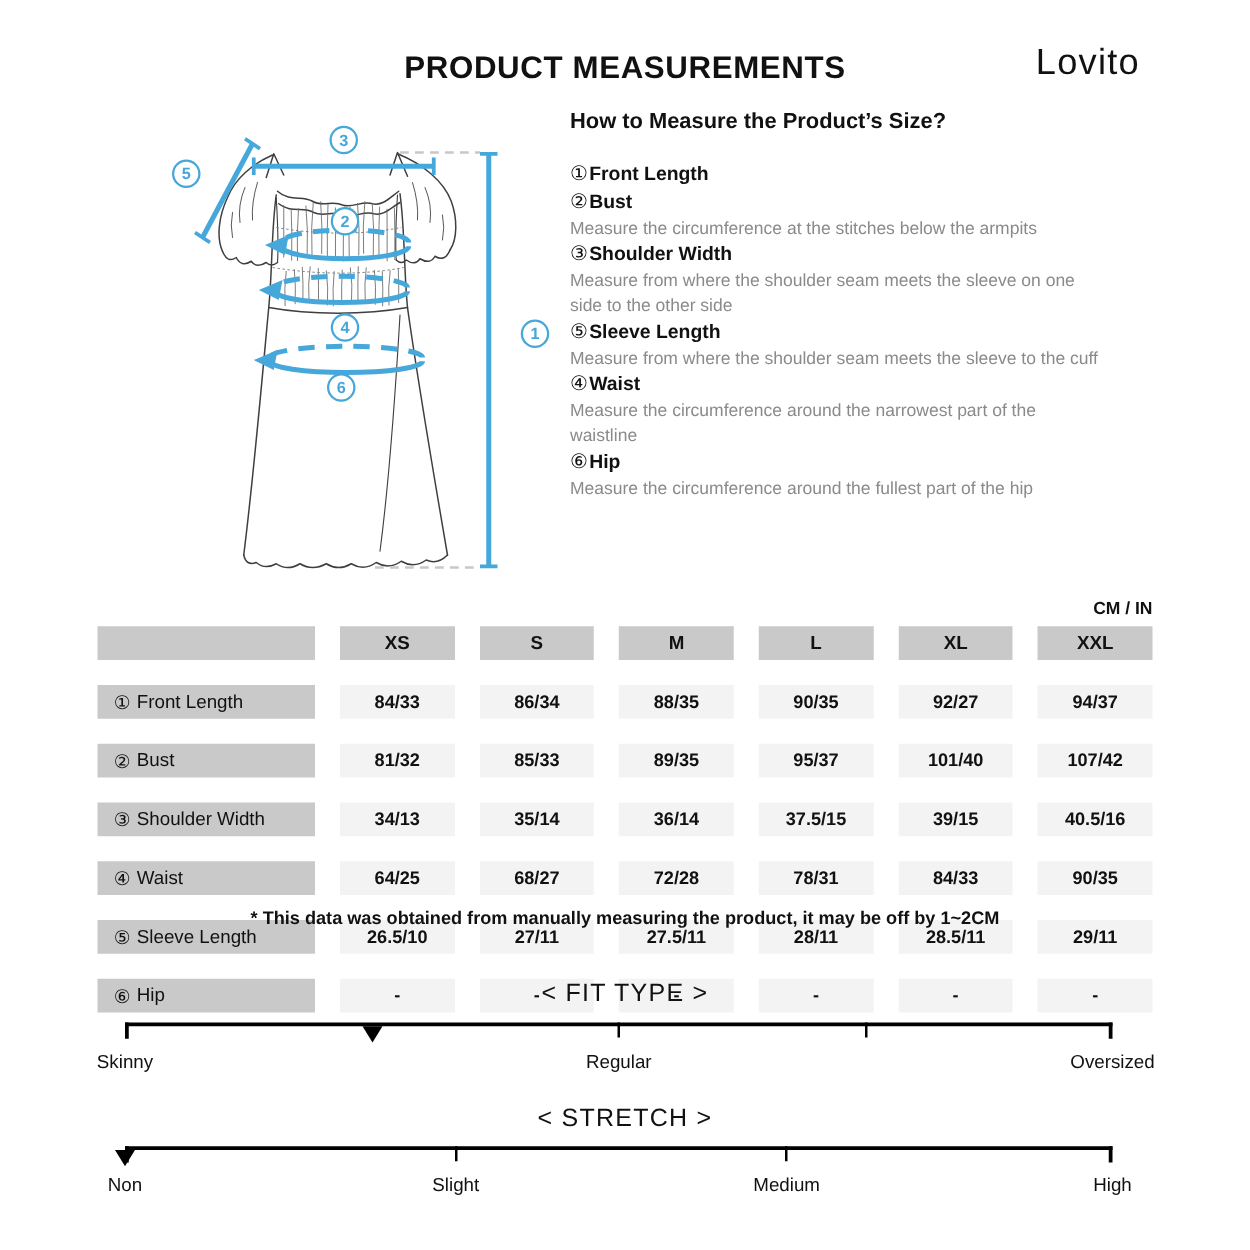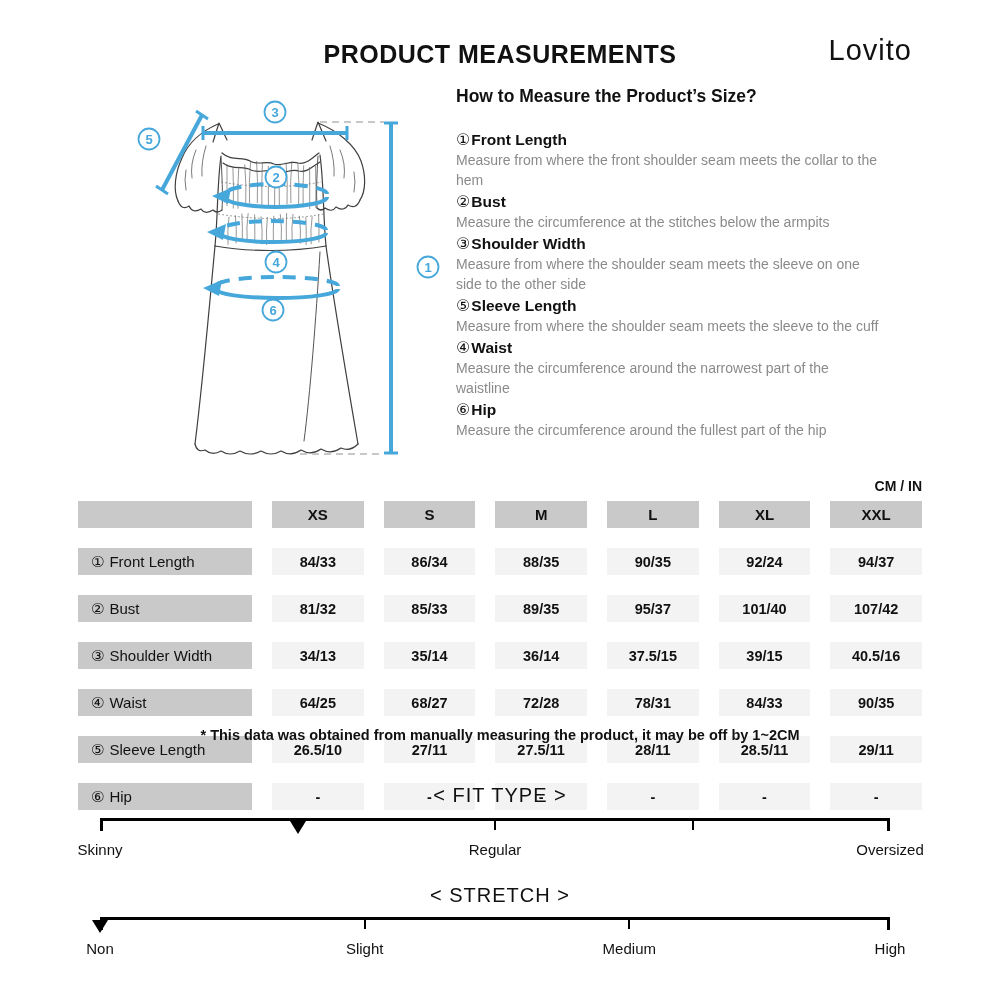--- a/index.html
+++ b/index.html
@@ -145,21 +145,20 @@
     </g>
   </svg>
 
   <div class="instructions">
     <h2>How to Measure the Product’s Size?</h2>
     <div>
         <div class="instr-item">
      <div class="instr-title">
        <span class="instr-num">①</span><span>Front Length</span>
      </div>
-     <p class="instr-desc">Measure from where the front shoulder seam meets the collar to the hem</p>
    </div>
         <div class="instr-item">
      <div class="instr-title">
        <span class="instr-num">②</span><span>Bust</span>
      </div>
      <p class="instr-desc">Measure the circumference at the stitches below the armpits</p>
    </div>
         <div class="instr-item">
      <div class="instr-title">
        <span class="instr-num">③</span><span>Shoulder Width</span>
@@ -197,21 +196,21 @@
       <div class="cell head">XL</div>
       <div class="cell head">XXL</div>
       <div class="cell rowlabel">
            <span class="rl-num">①</span>
         <span>Front Length</span>
          </div>
       <div class="cell val">84/33</div>
       <div class="cell val">86/34</div>
       <div class="cell val">88/35</div>
       <div class="cell val">90/35</div>
-      <div class="cell val">92/24</div>
+      <div class="cell val">92/27</div>
       <div class="cell val">94/37</div>
       <div class="cell rowlabel">
            <span class="rl-num">②</span>
         <span>Bust</span>
          </div>
       <div class="cell val">81/32</div>
       <div class="cell val">85/33</div>
       <div class="cell val">89/35</div>
       <div class="cell val">95/37</div>
       <div class="cell val">101/40</div>

